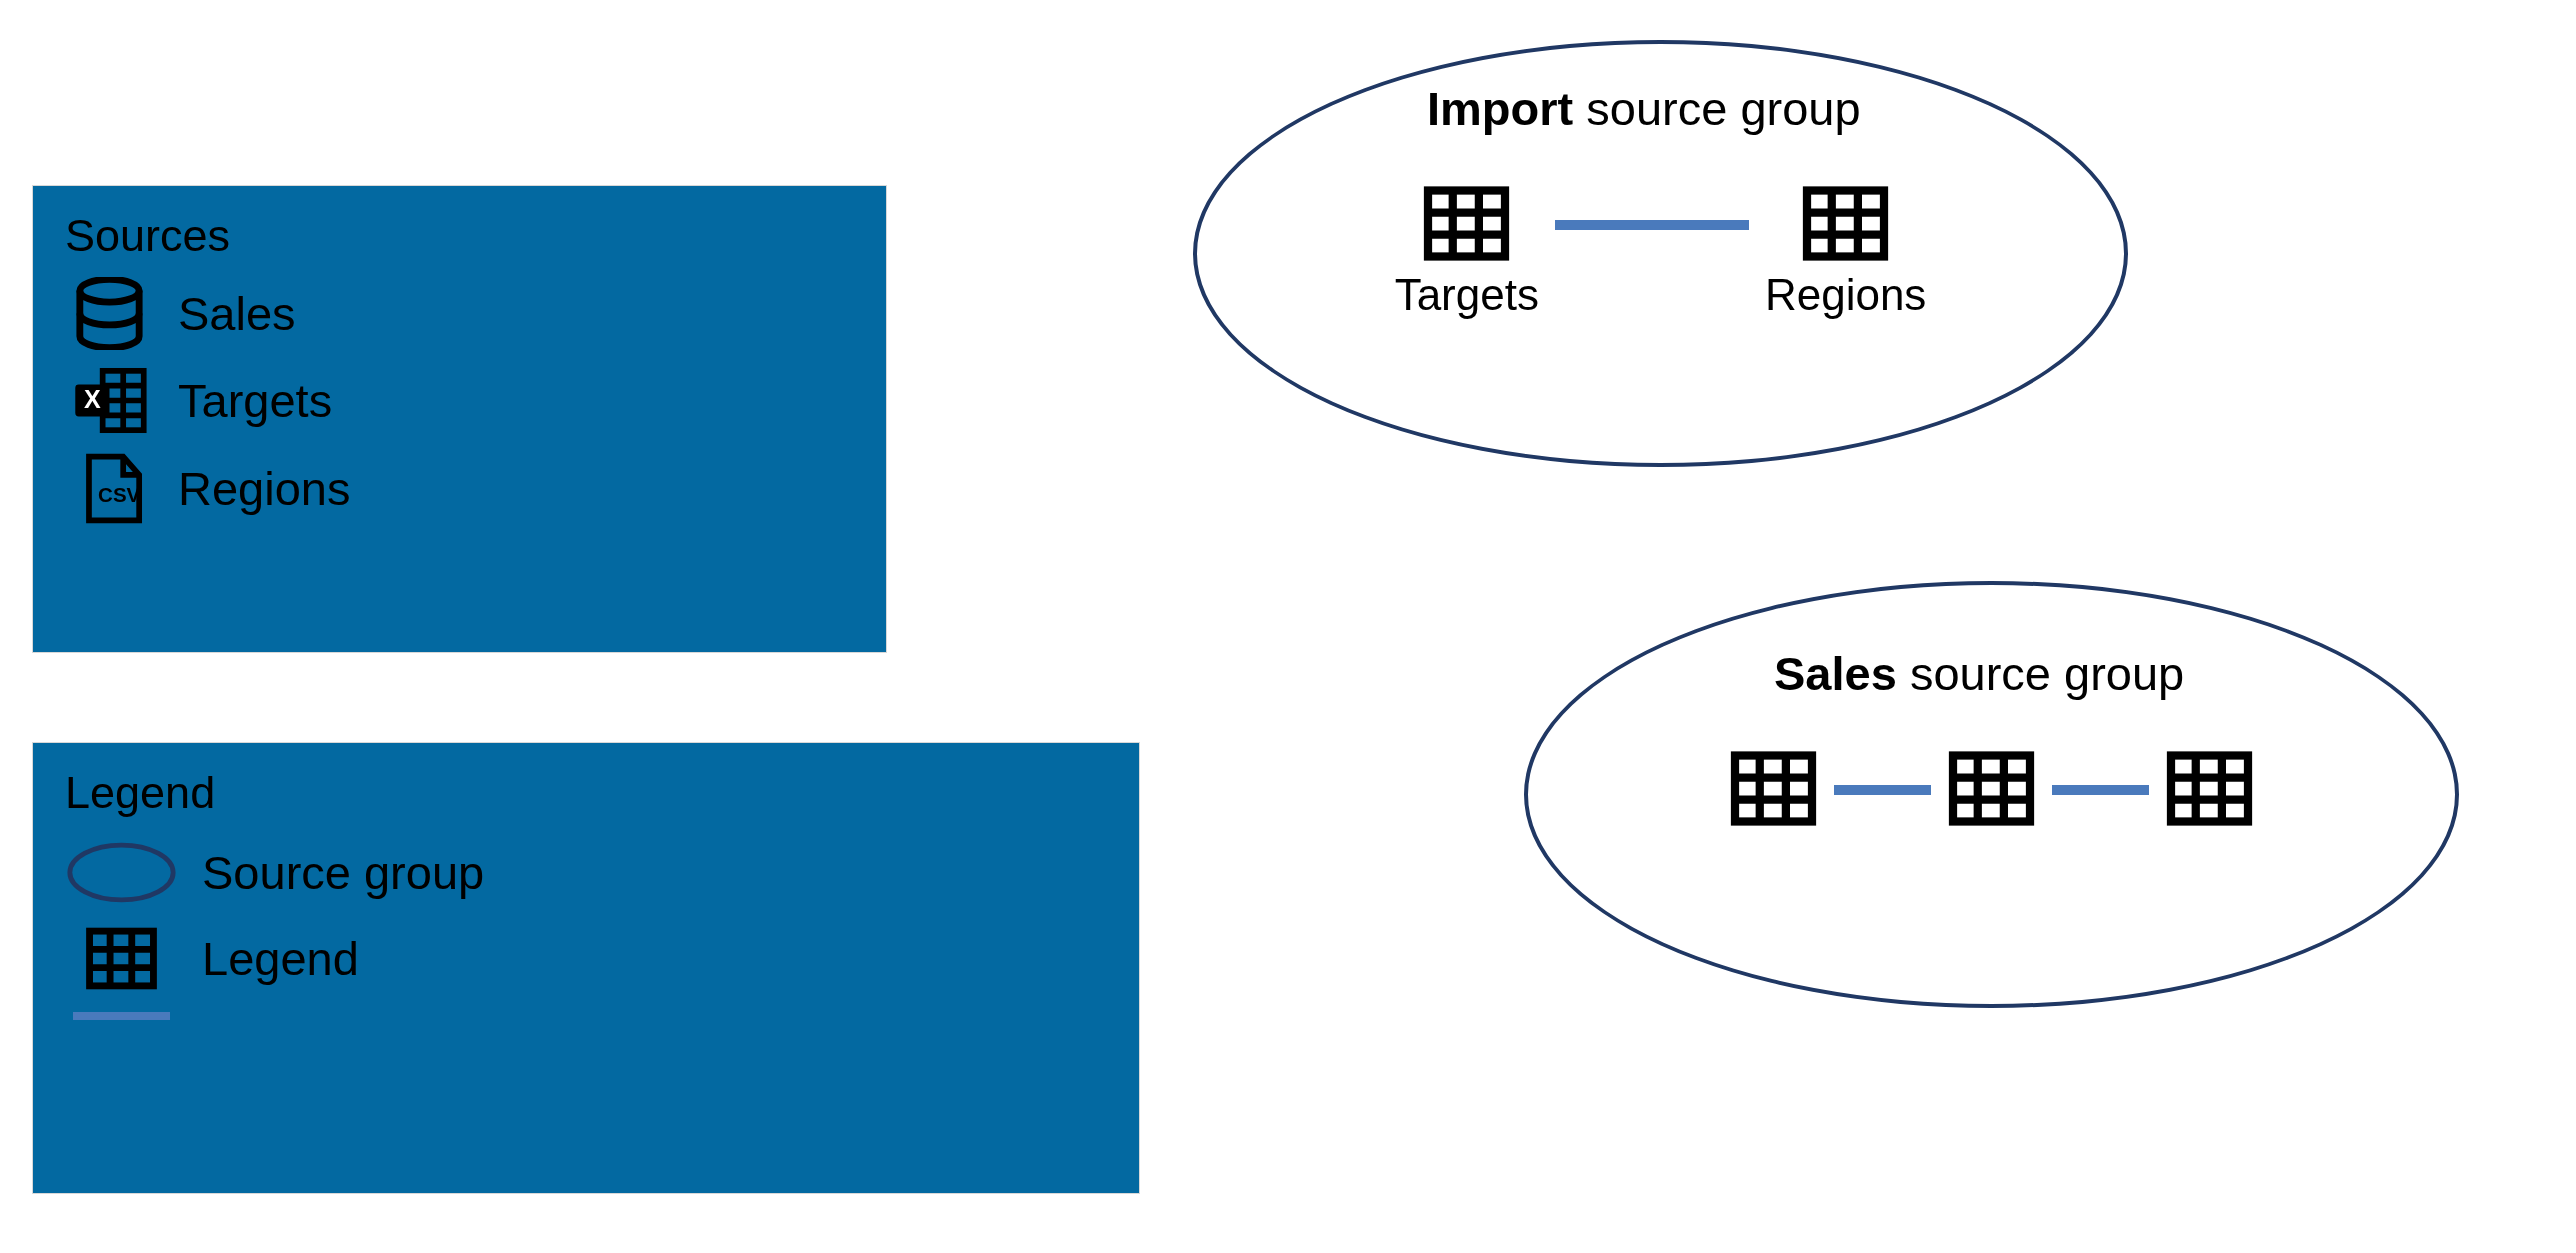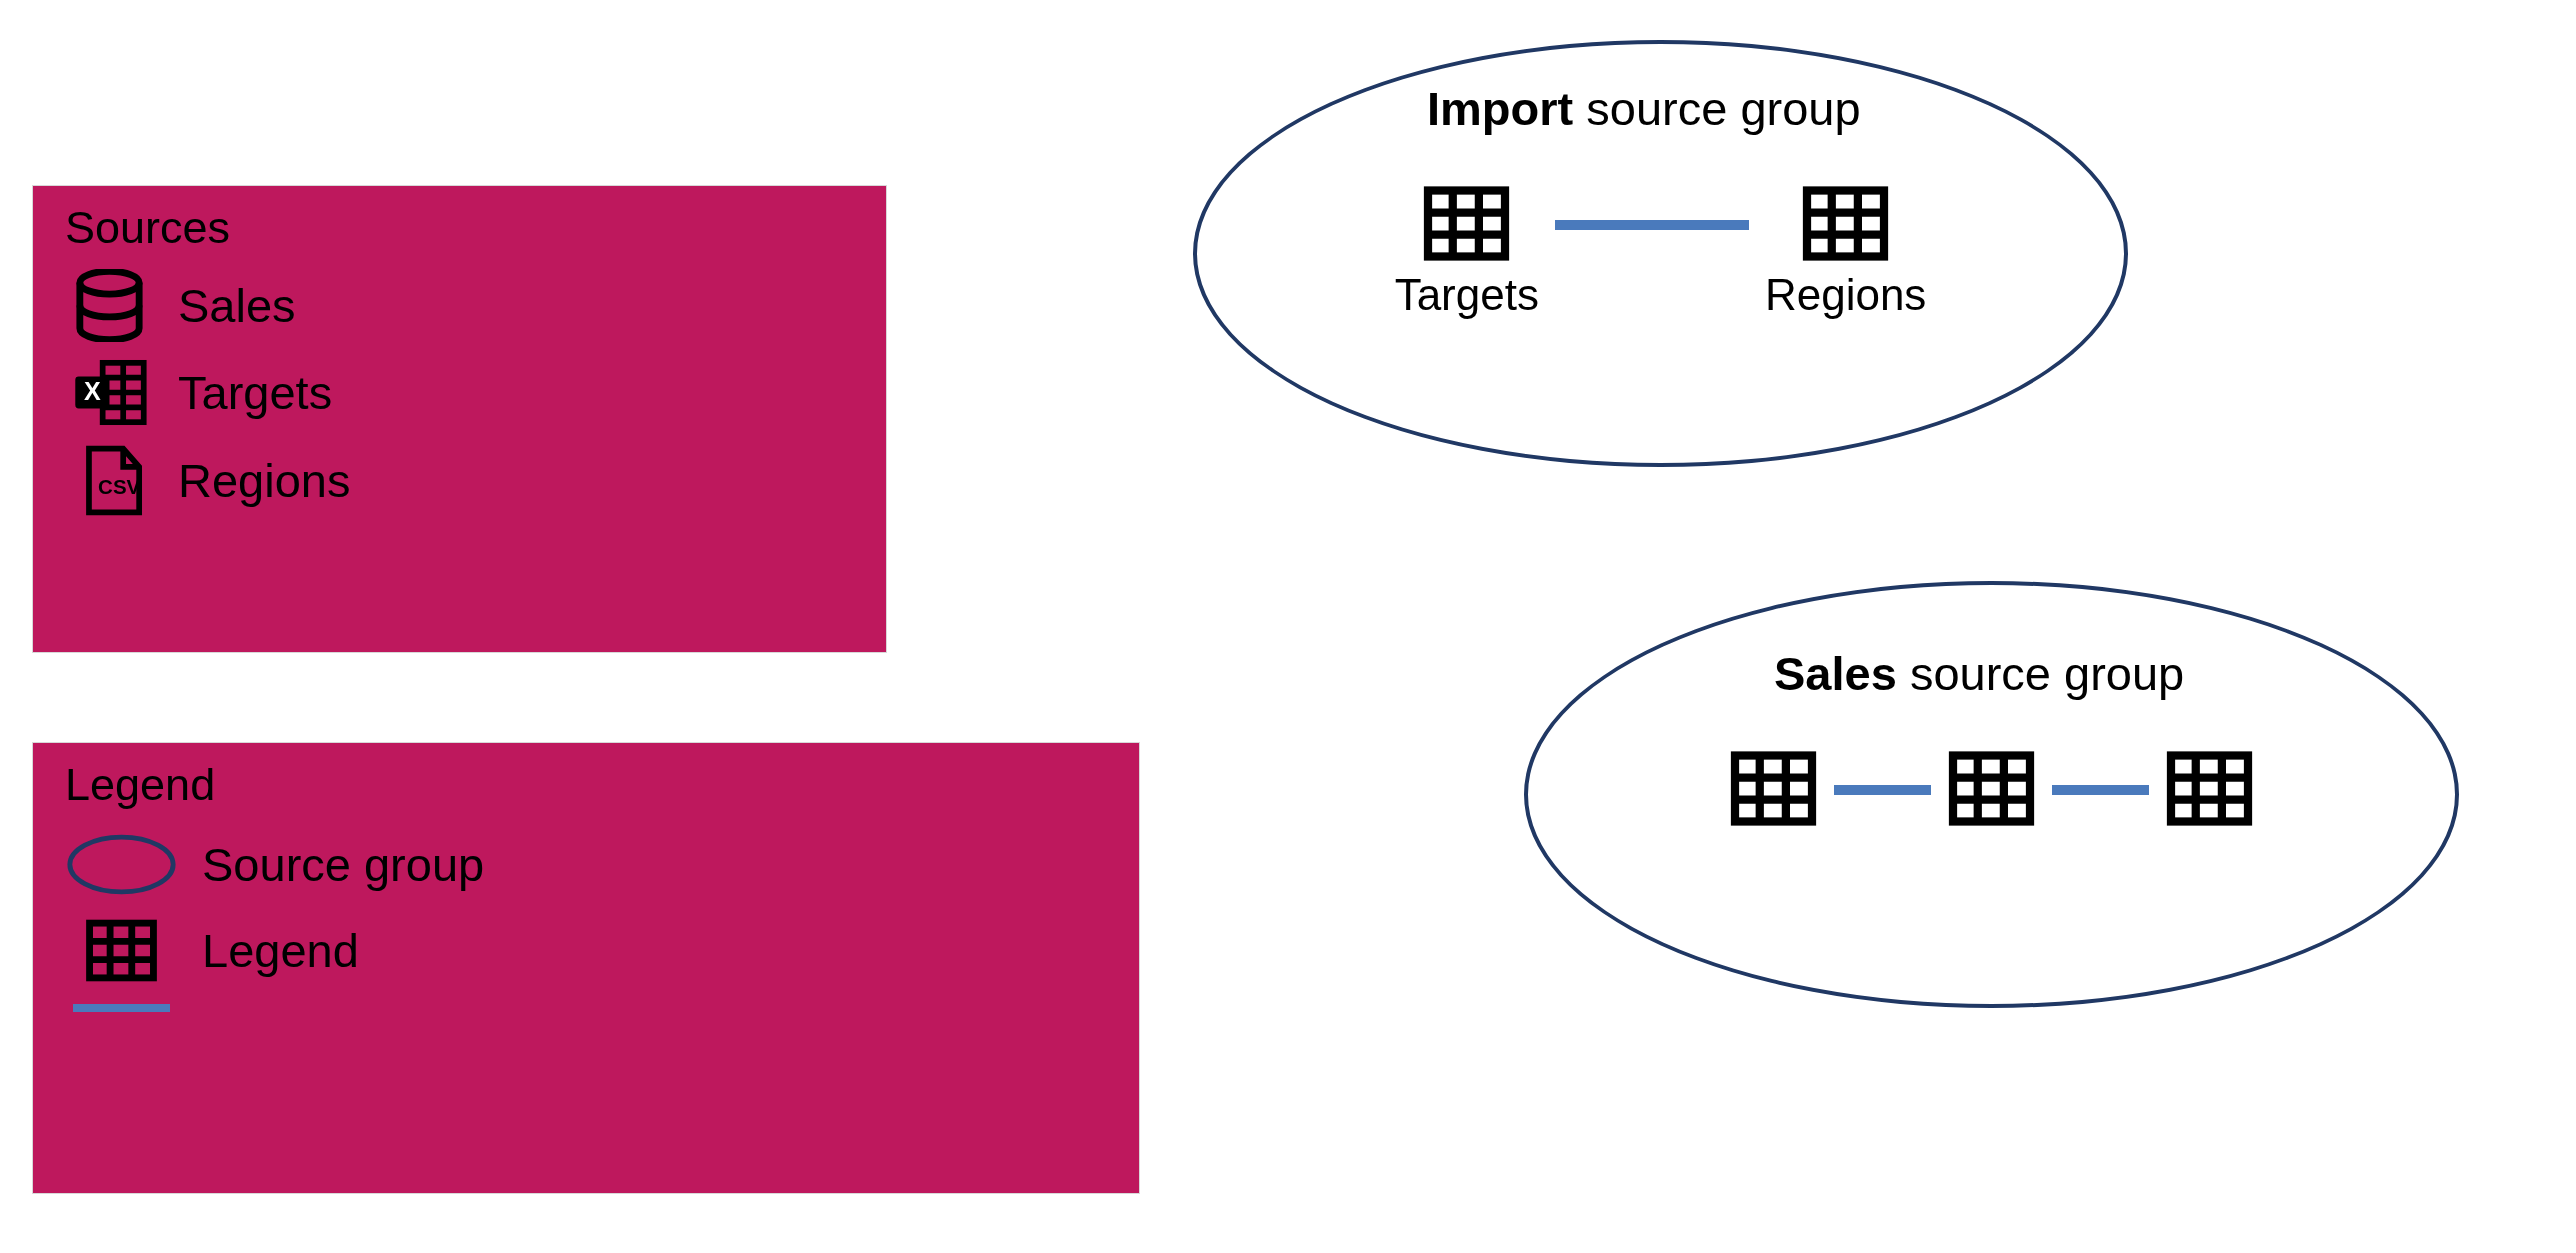--- a/index.html
+++ b/index.html
@@ -6,24 +6,24 @@
     margin: 0;
     padding: 0;
     width: 2576px;
     height: 1254px;
     background: #ffffff;
     font-family: "Segoe UI", Arial, sans-serif;
     position: relative;
   }
   .panel {
     position: absolute;
-    background: #be185d;
+    background: #0369a1;
     border: 1.6px solid #d8d8d8;
     box-sizing: border-box;
-    padding: 16px 32px;
+    padding: 24px 32px;
   }
   .panel-title {
     font-size: 45px;
     color: #000;
     margin-bottom: 8px;
   }
   .source-row {
     display: flex;
     align-items: center;
     gap: 24px;

